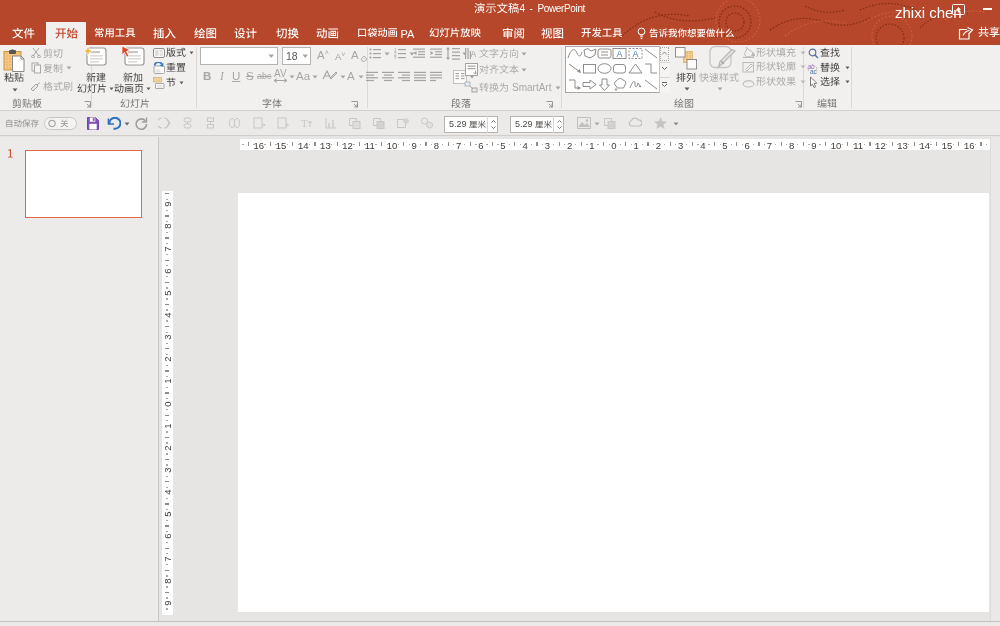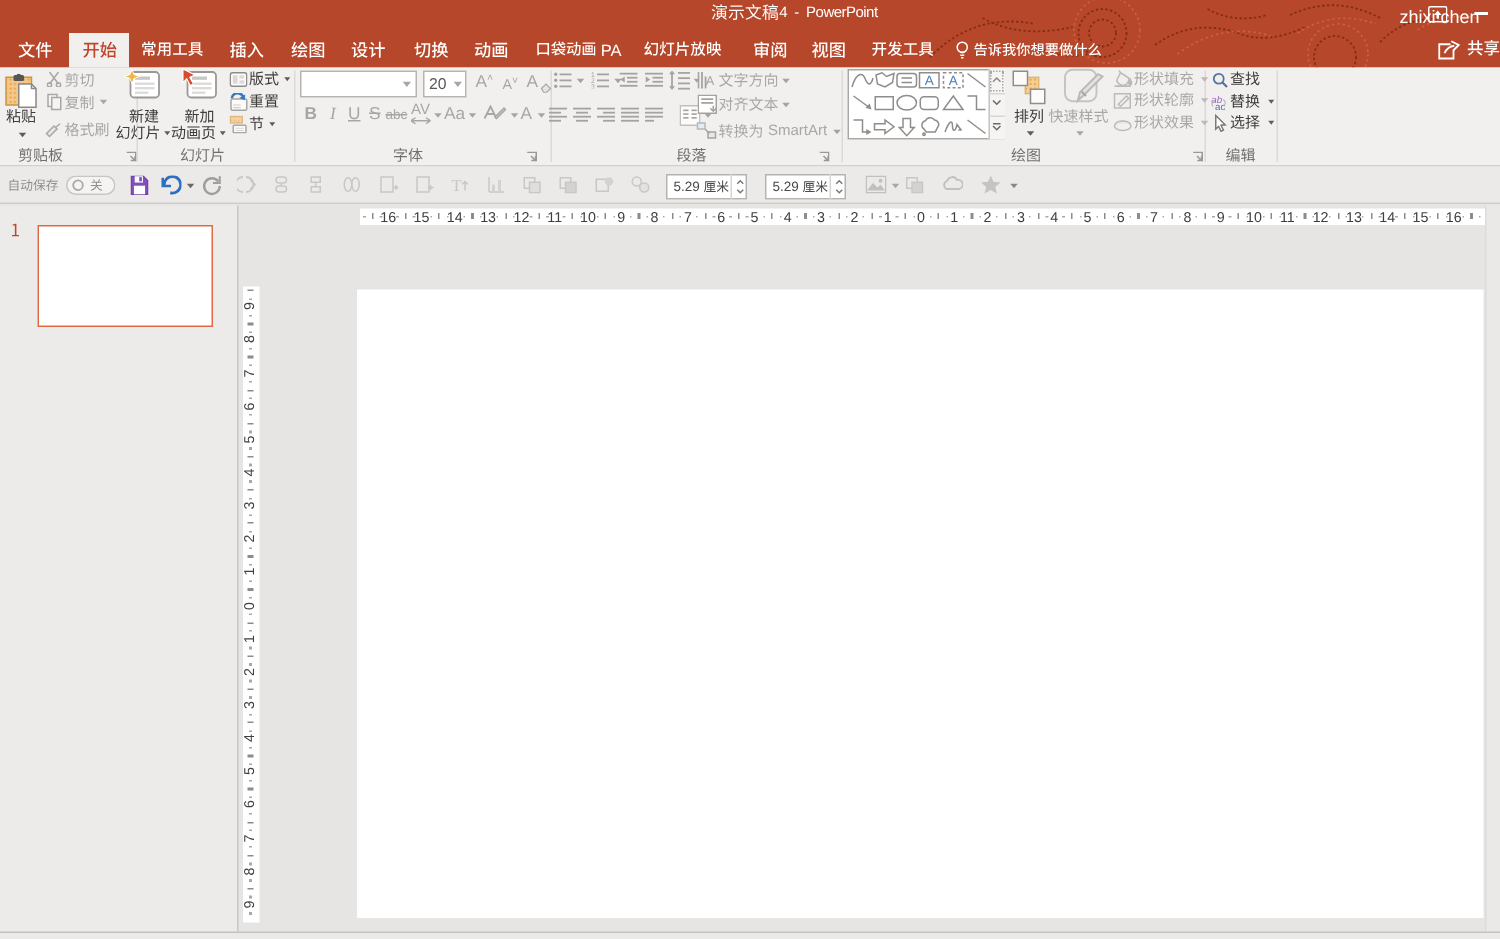--- a/index.html
+++ b/index.html
@@ -31,21 +31,21 @@
     </svg>
 <svg style="position:absolute;left:473.5px;top:0.7px" width="45.2" height="14.7">
       <g fill="#ffffff" transform="translate(0,11.36) scale(0.01130,-0.01130)">
         <use href="#g6f14" x="0"></use>
         <use href="#g793a" x="1000"></use>
         <use href="#g6587" x="2000"></use>
         <use href="#g7a3f" x="3000"></use>
       </g>
     </svg>
 <div class="tx" style="left:519.5px;top:2.5px;font-size:10px;letter-spacing:-0.35px;color:#fff">4&nbsp; - &nbsp;PowerPoint</div>
-<div class="tx" style="left:933px;top:3.5px;font-size:12px;color:#fff">zhixi chen</div>
+<div class="tx" style="left:895px;top:3.5px;font-size:15px;color:#fff">zhixi chen</div>
 <svg class="ab" style="left:952px;top:4px" width="13" height="12">
       <rect x="0.5" y="0.5" width="12" height="10" rx="1" fill="none" stroke="#fff"></rect>
       <path d="M6.5 3 L9 6 L7.3 6 L7.3 8.5 L5.7 8.5 L5.7 6 L4 6 Z" fill="#fff"></path>
     </svg>
 <div class="ab" style="left:983px;top:8px;width:9px;height:1.5px;background:#fff"></div>
 <div class="ab" style="left:46px;top:22px;width:40px;height:23px;background:#f2f0ef"></div>
 <svg style="position:absolute;left:11.5px;top:25.5px" width="23.0" height="15.0">
       <g fill="#ffffff" transform="translate(0,11.56) scale(0.01150,-0.01150)">
         <use href="#g6587m" x="0"></use>
         <use href="#g4ef6m" x="1000"></use>
@@ -390,21 +390,21 @@
       </g>
     </svg>
     <svg class="ab" style="left:179px;top:80.5px" width="5" height="4">
       <path d="M0.5 0.5 L4.5 0.5 L2.5 3.2" fill="#5f5d5c"></path>
     </svg>
 <div class="ab" style="left:200px;top:47px;width:78px;height:18px;background:#fff;border:1px solid #b6b4b2"></div>
     <svg class="ab" style="left:268px;top:54px" width="7" height="5">
       <path d="M0.5 0.5 L6 0.5 L3.2 4" fill="#a8a6a4"></path>
     </svg>
     <div class="ab" style="left:282px;top:47px;width:29px;height:18px;background:#fff;border:1px solid #b6b4b2"></div>
-    <div class="tx" style="left:286px;top:50px;font-size:10.5px;color:#5a5856">20</div>
+    <div class="tx" style="left:286px;top:50px;font-size:10.5px;color:#5a5856">18</div>
     <svg class="ab" style="left:302px;top:54px" width="7" height="5">
       <path d="M0.5 0.5 L6 0.5 L3.2 4" fill="#a8a6a4"></path>
     </svg>
     <div class="tx" style="left:317px;top:48.5px;font-size:11.5px;color:#a8a6a4">A<span style="font-size:7px;vertical-align:4px">˄</span></div>
     <div class="tx" style="left:335px;top:50.5px;font-size:9.5px;color:#a8a6a4">A<span style="font-size:7px;vertical-align:3px">˅</span></div>
     <div class="tx" style="left:351px;top:48.5px;font-size:11.5px;color:#a8a6a4">A</div>
     <svg class="ab" style="left:360px;top:54px" width="9" height="8">
       <path d="M1 5 L4 2 L7 5 L4.5 7.5 L2.5 7.5 Z" fill="#e8e6e4" stroke="#a8a6a4" stroke-width="0.8"></path>
     </svg>
     <div class="tx" style="left:203px;top:69.5px;font-size:11.5px;font-weight:bold;color:#a8a6a4">B</div>

